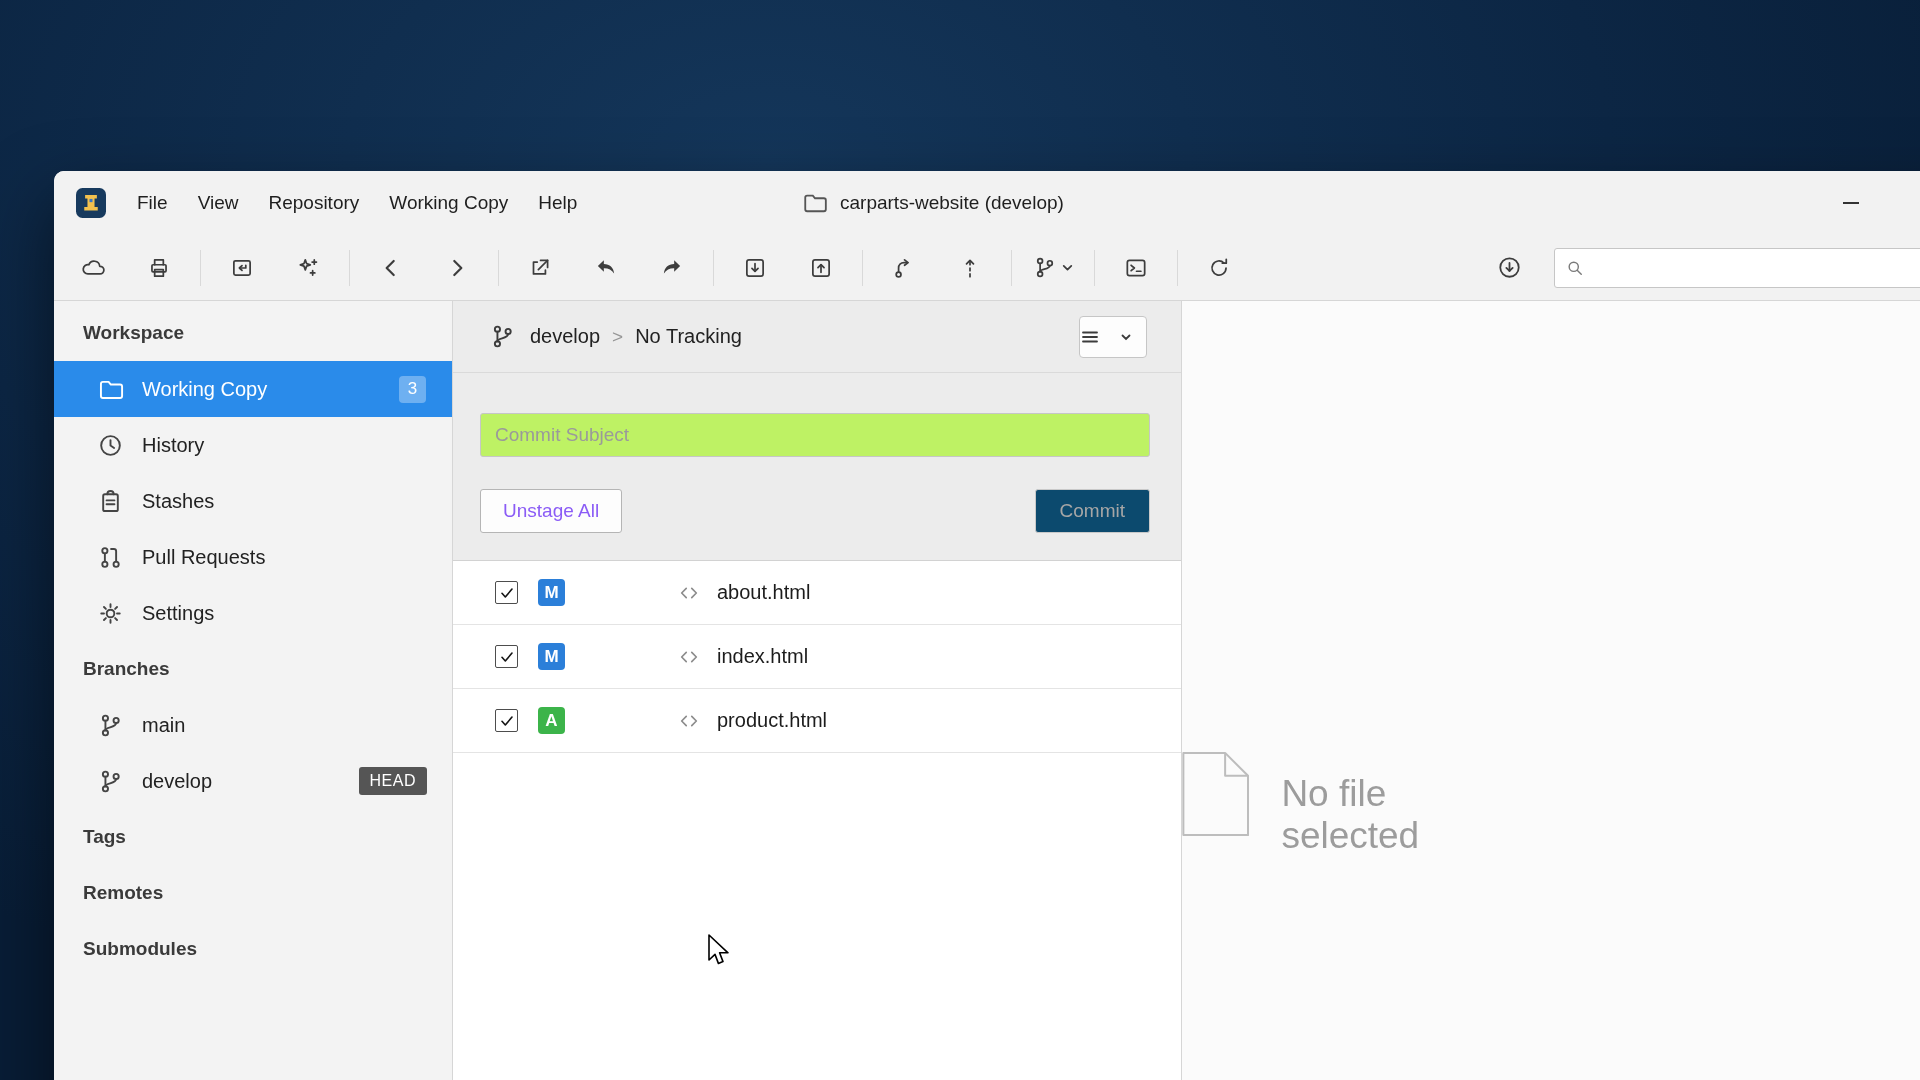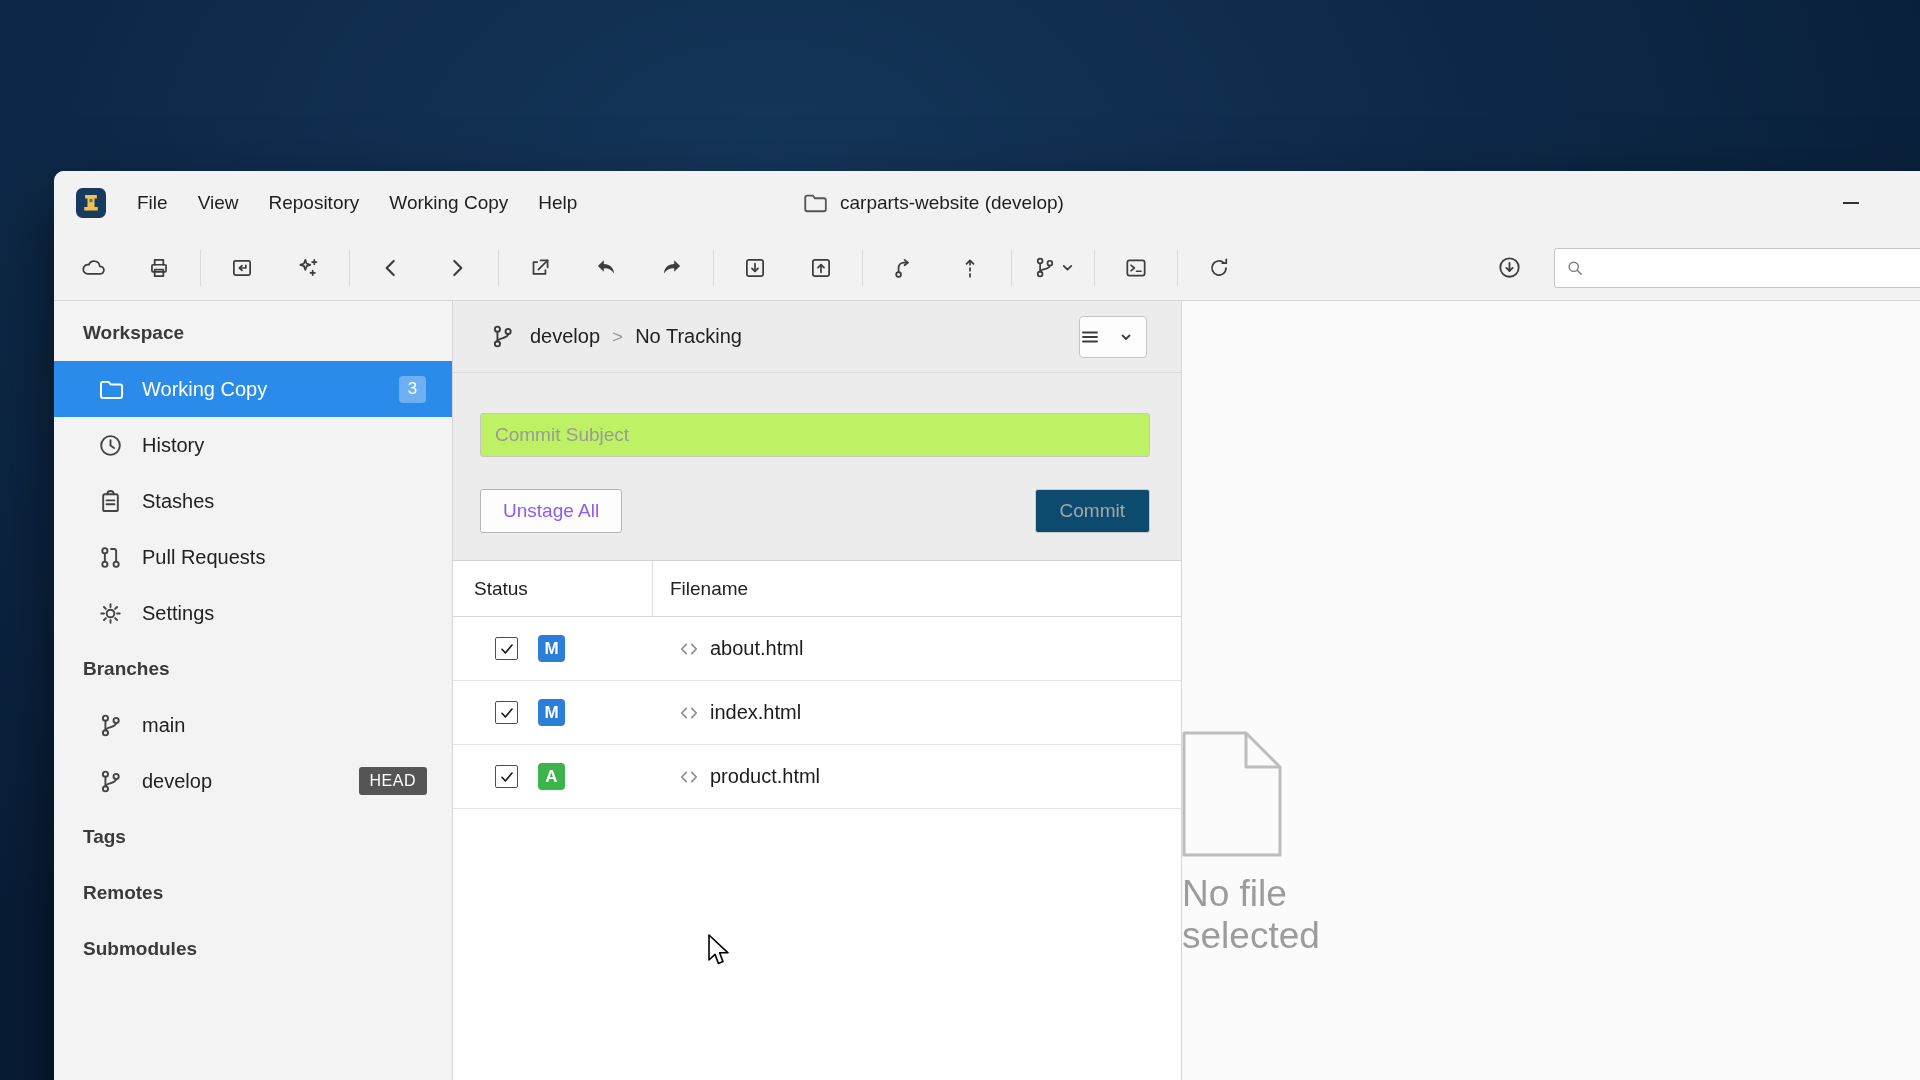--- a/index.html
+++ b/index.html
@@ -71,27 +71,27 @@
   .commit-btn { margin-left:auto; background:#0c4a6e; border:1px solid #c9c9c9; color:#a6a6a6; padding:8px 24px; }
 
   .table-header { height:56px; display:flex; align-items:center; background:#fff; border-bottom:1px solid #d6d6d6; font-size:19px; color:#222; flex:0 0 auto; }
   .th-status { width:200px; padding-left:21px; height:100%; display:flex; align-items:center; border-right:1px solid #dcdcdc; flex:0 0 auto; }
   .th-file { padding-left:17px; }
   .file-row { height:64px; display:flex; align-items:center; border-bottom:1px solid #e4e4e4; background:#fff; flex:0 0 auto; }
   .col-status { width:200px; display:flex; align-items:center; flex:0 0 auto; }
   .checkbox { margin-left:42px; width:23px; height:23px; background:#fff; border:1.5px solid #4d4d4d; border-radius:2px; display:flex; align-items:center; justify-content:center; }
   .checkbox svg { stroke:#141414; fill:none; stroke-width:2.4; stroke-linecap:round; stroke-linejoin:round; }
   .status-badge { margin-left:20px; width:27px; height:27px; border-radius:4px; color:#fff; font-size:17px; font-weight:bold; display:flex; align-items:center; justify-content:center; }
-  .col-file { display:flex; align-items:center; padding-left:25px; gap:10px; font-size:20px; color:#1c1c1c; }
+  .col-file { display:flex; align-items:center; padding-left:25px; gap:17px; font-size:20px; color:#1c1c1c; }
   .col-file svg { stroke:#8c8c8c; fill:none; stroke-width:1.8; stroke-linecap:round; stroke-linejoin:round; flex:0 0 auto; }
   .main-fill { flex:1; background:#fff; }
 
   
   .detail { flex:1; background:#fbfbfb; display:flex; align-items:center; justify-content:flex-start; flex-direction:column; }
-  .empty-state { margin-top:430px; margin-right:720px; display:flex; flex-direction:column; align-items:flex-start; gap:16px; }
+  .empty-state { margin-top:430px; margin-right:720px; display:flex; flex-direction:row; align-items:flex-end; gap:32px; }
   .empty-text { font-size:37px; color:#9c9c9c; }
 
   
   .cursor { position:absolute; left:706px; top:933px; z-index:50; pointer-events:none; }
 </style>
 </head>
 <body>
 
 <div class="window">
 
@@ -359,24 +359,20 @@
 
         <div class="commit-area">
           <input class="commit-input" placeholder="Commit Subject" style="">
           <div class="btn-row">
             <button class="btn unstage-btn">Unstage All</button>
             <button class="btn commit-btn" disabled="">Commit</button>
           </div>
         </div>
       </div>
 
-      <div class="table-header">
-        <div class="th-status">Status</div>
-        <div class="th-file">Filename</div>
-      </div>
 
       <div class="file-row">
         <div class="col-status">
           <div class="checkbox">
             <svg width="16" height="16" viewBox="0 0 24 24">
               <path d="M4.5 12.5l5 5.5L19.5 6"></path>
             </svg>
           </div>
           <div class="status-badge" style="background: rgb(43, 127, 217);">M</div>
         </div>

